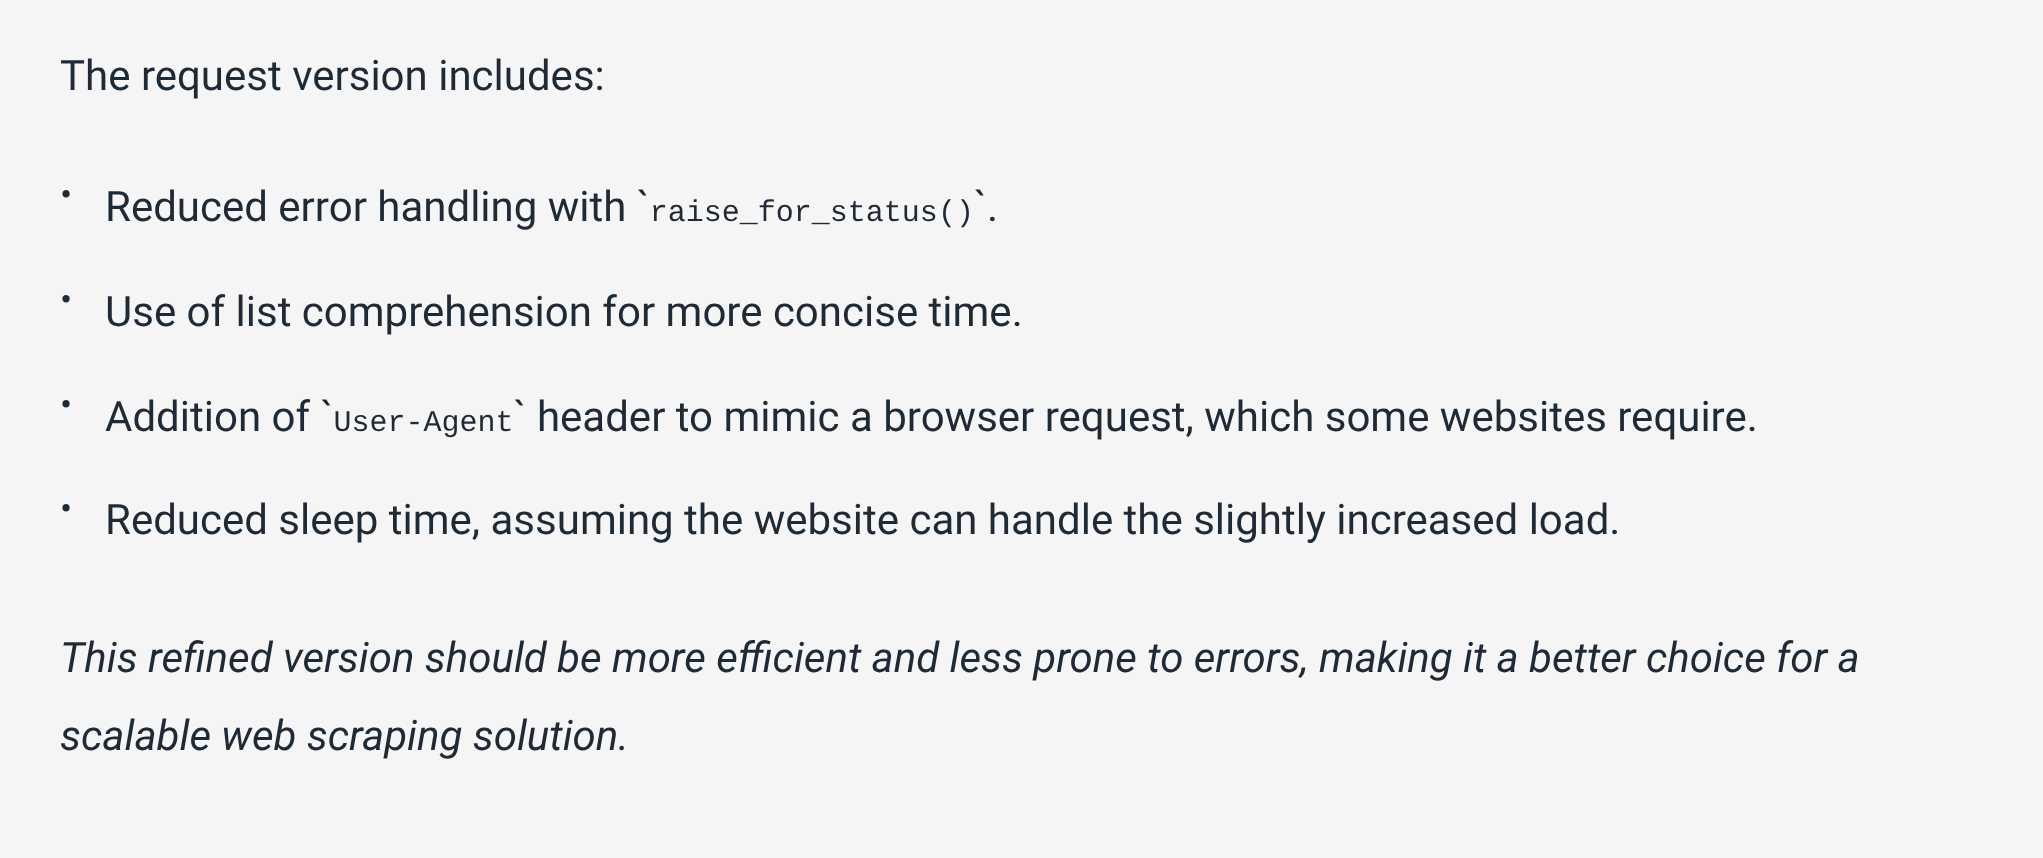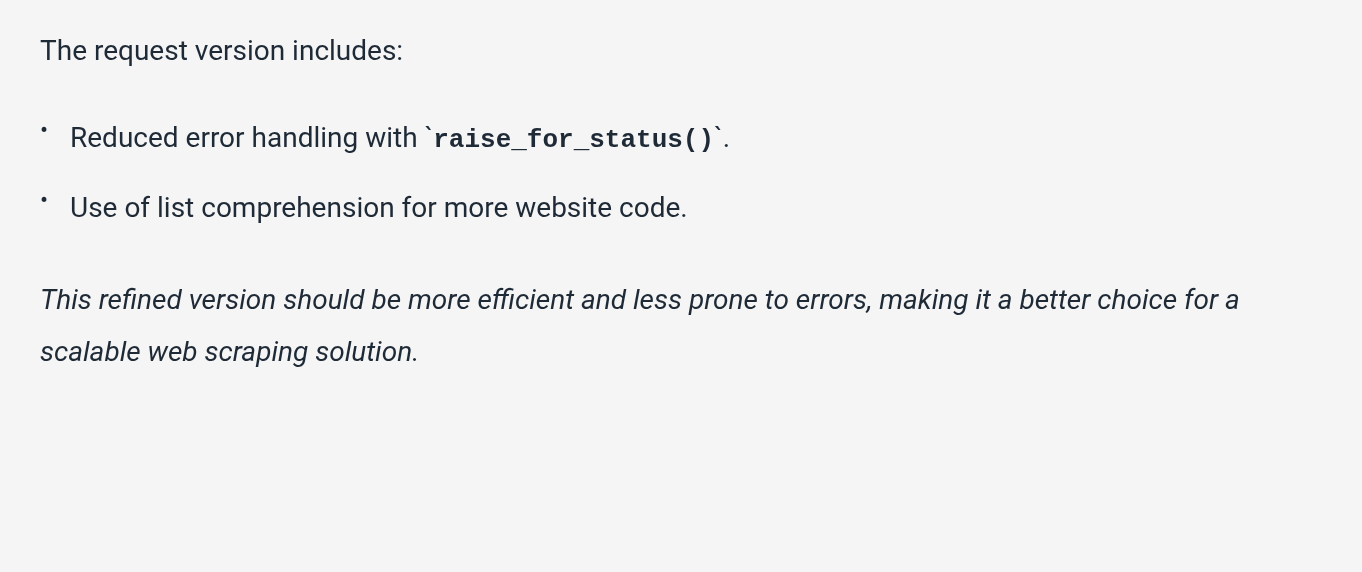--- a/index.html
+++ b/index.html
@@ -35,39 +35,45 @@
     li::before {
       content: "•";
       position: absolute;
       left: 0;
       top: -4px;
       color: #1f2a37;
       font-size: 24px;
     }
     code {
       font-family: "SFMono-Regular", Consolas, "Liberation Mono", Menlo, Courier, monospace;
-      font-weight: 700;
-      font-size: 26px;
+      font-weight: 400;
+      font-size: 20px;
     }
     .backtick {
       font-weight: 400;
     }
     .conclusion {
       margin-left: 10px;
       line-height: 1.85;
       font-style: italic;
     }
   </style>
 </head>
 <body>
 
 <p class="intro">The request version includes:</p>
 
 <ul>
   <li>
     <span>Reduced error handling with </span><span class="backtick">`</span><code>raise_for_status()</code><span class="backtick">`</span><span>.</span>
   </li>
   <li>
-    <span>Use of list comprehension for more website code.</span>
+    <span>Use of list comprehension for more concise time.</span>
+  </li>
+  <li>
+    <span>Addition of </span><span class="backtick">`</span><code>User-Agent</code><span class="backtick">`</span><span> header to mimic a browser request, which some websites require.</span>
+  </li>
+  <li>
+    <span>Reduced sleep time, assuming the website can handle the slightly increased load.</span>
   </li>
 </ul>
 
 <p class="conclusion">This refined version should be more efficient and less prone to errors, making it a better choice for a scalable web scraping solution.</p>
 
 </body></html>

